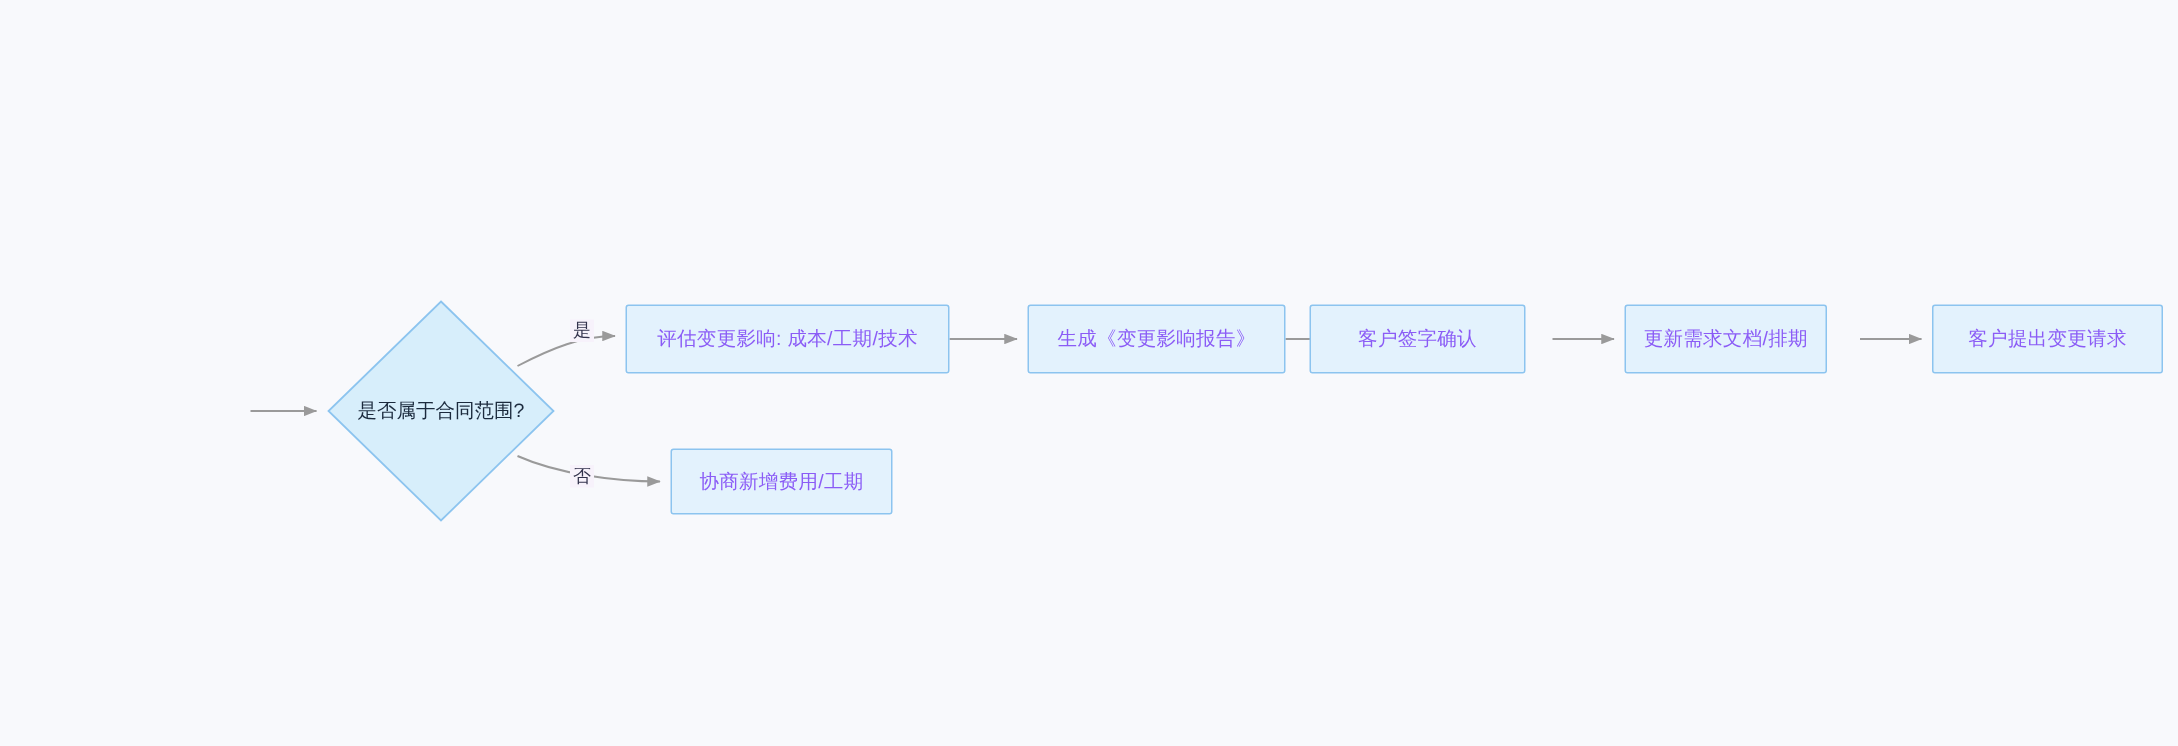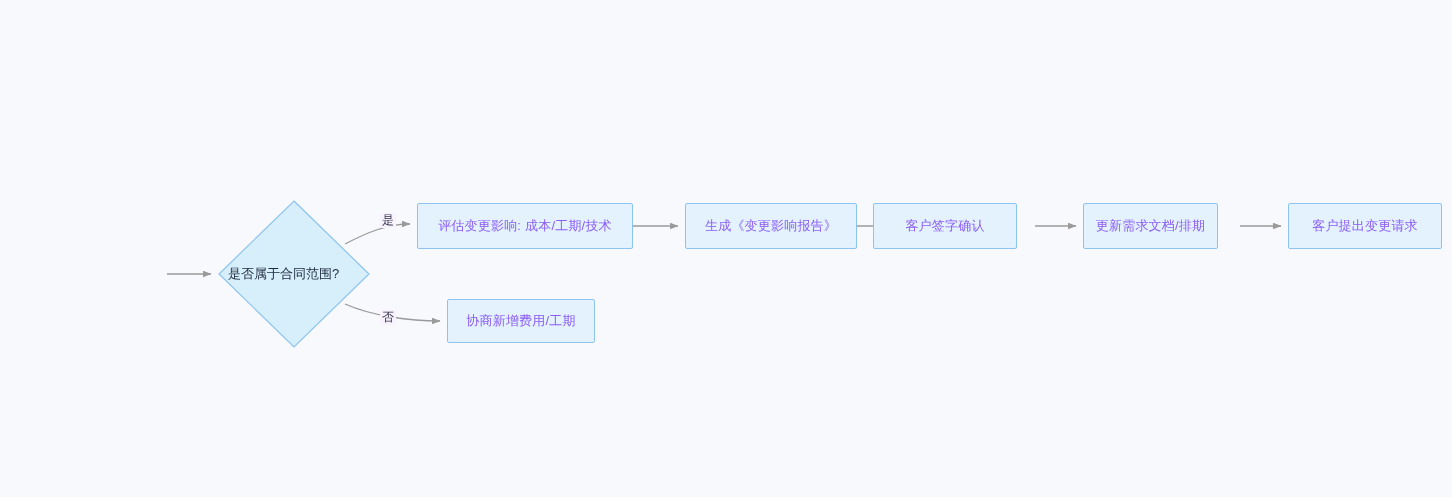--- a/index.html
+++ b/index.html
@@ -43,20 +43,21 @@
   }
   .node-label {
     display: block;
     padding: 0 10px;
     text-align: center;
   }
   .decision {
     position: absolute;
     display: flex;
     align-items: center;
+    justify-content: center;
   }
   .decision .diamond-shape {
     position: absolute;
     left: 0;
     top: 0;
     width: 100%;
     height: 100%;
   }
   .decision .node-label {
     position: relative;

